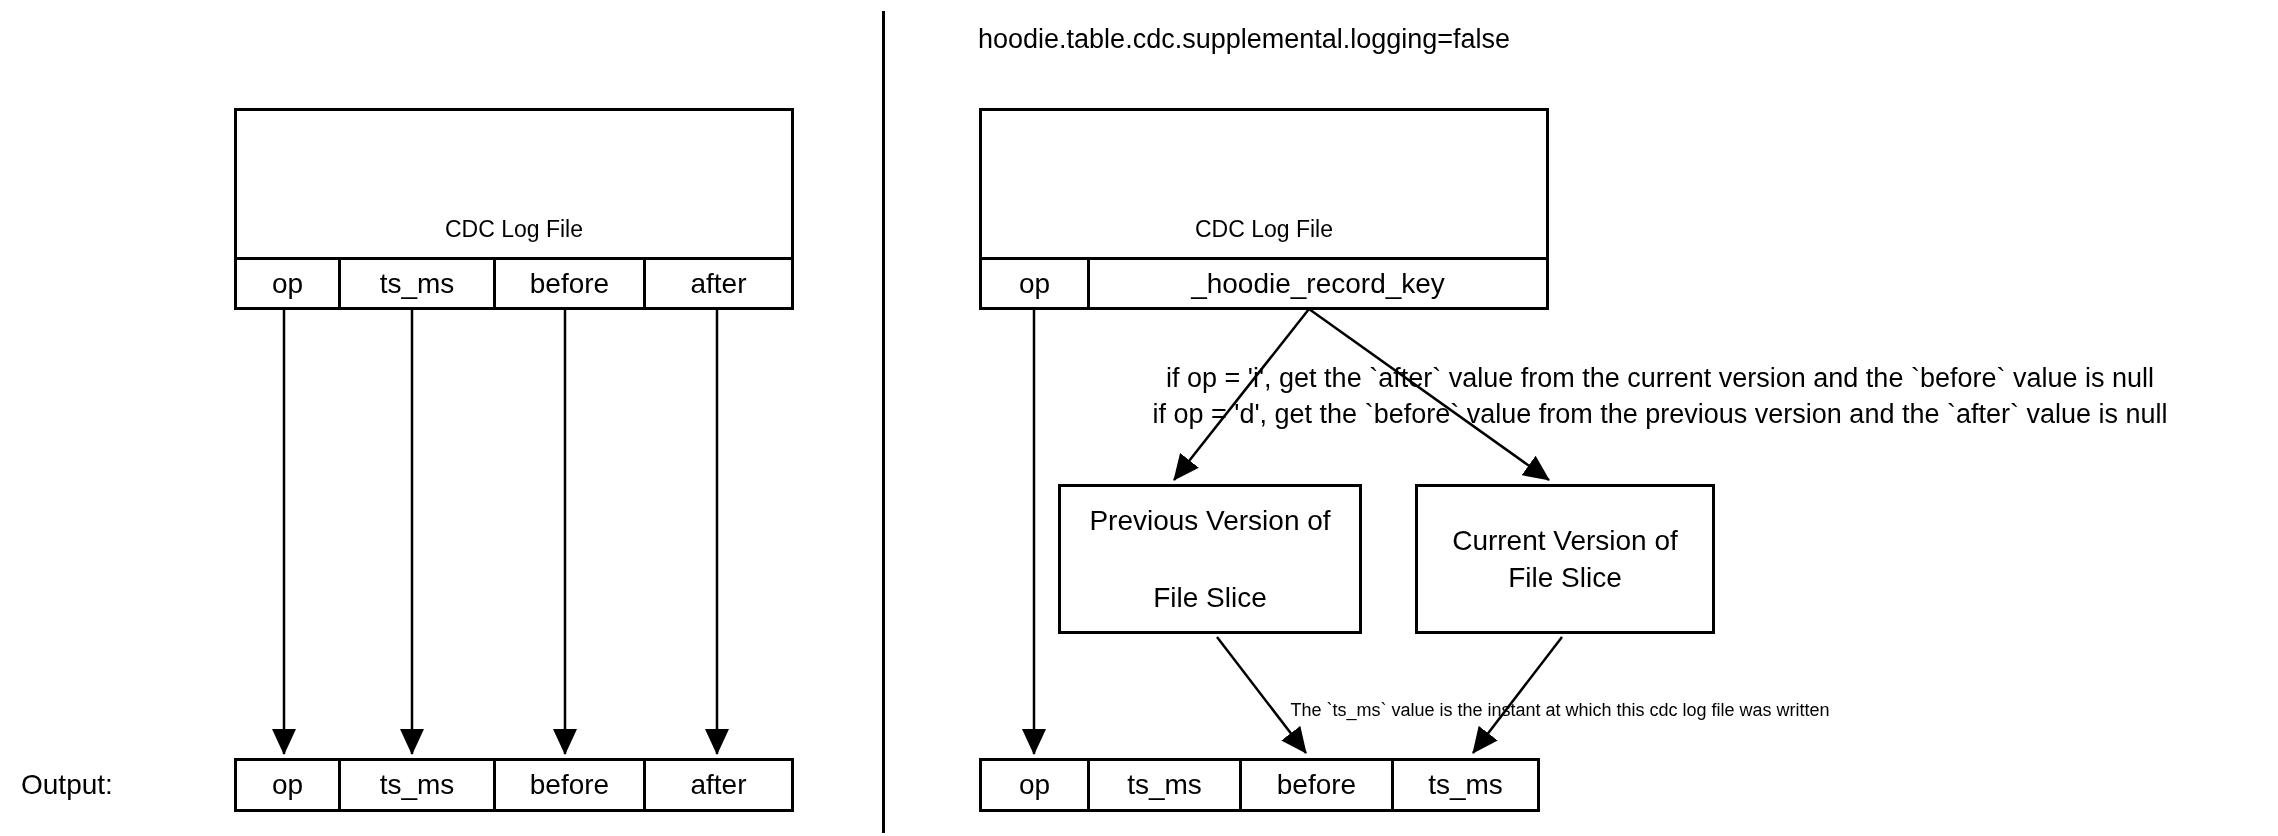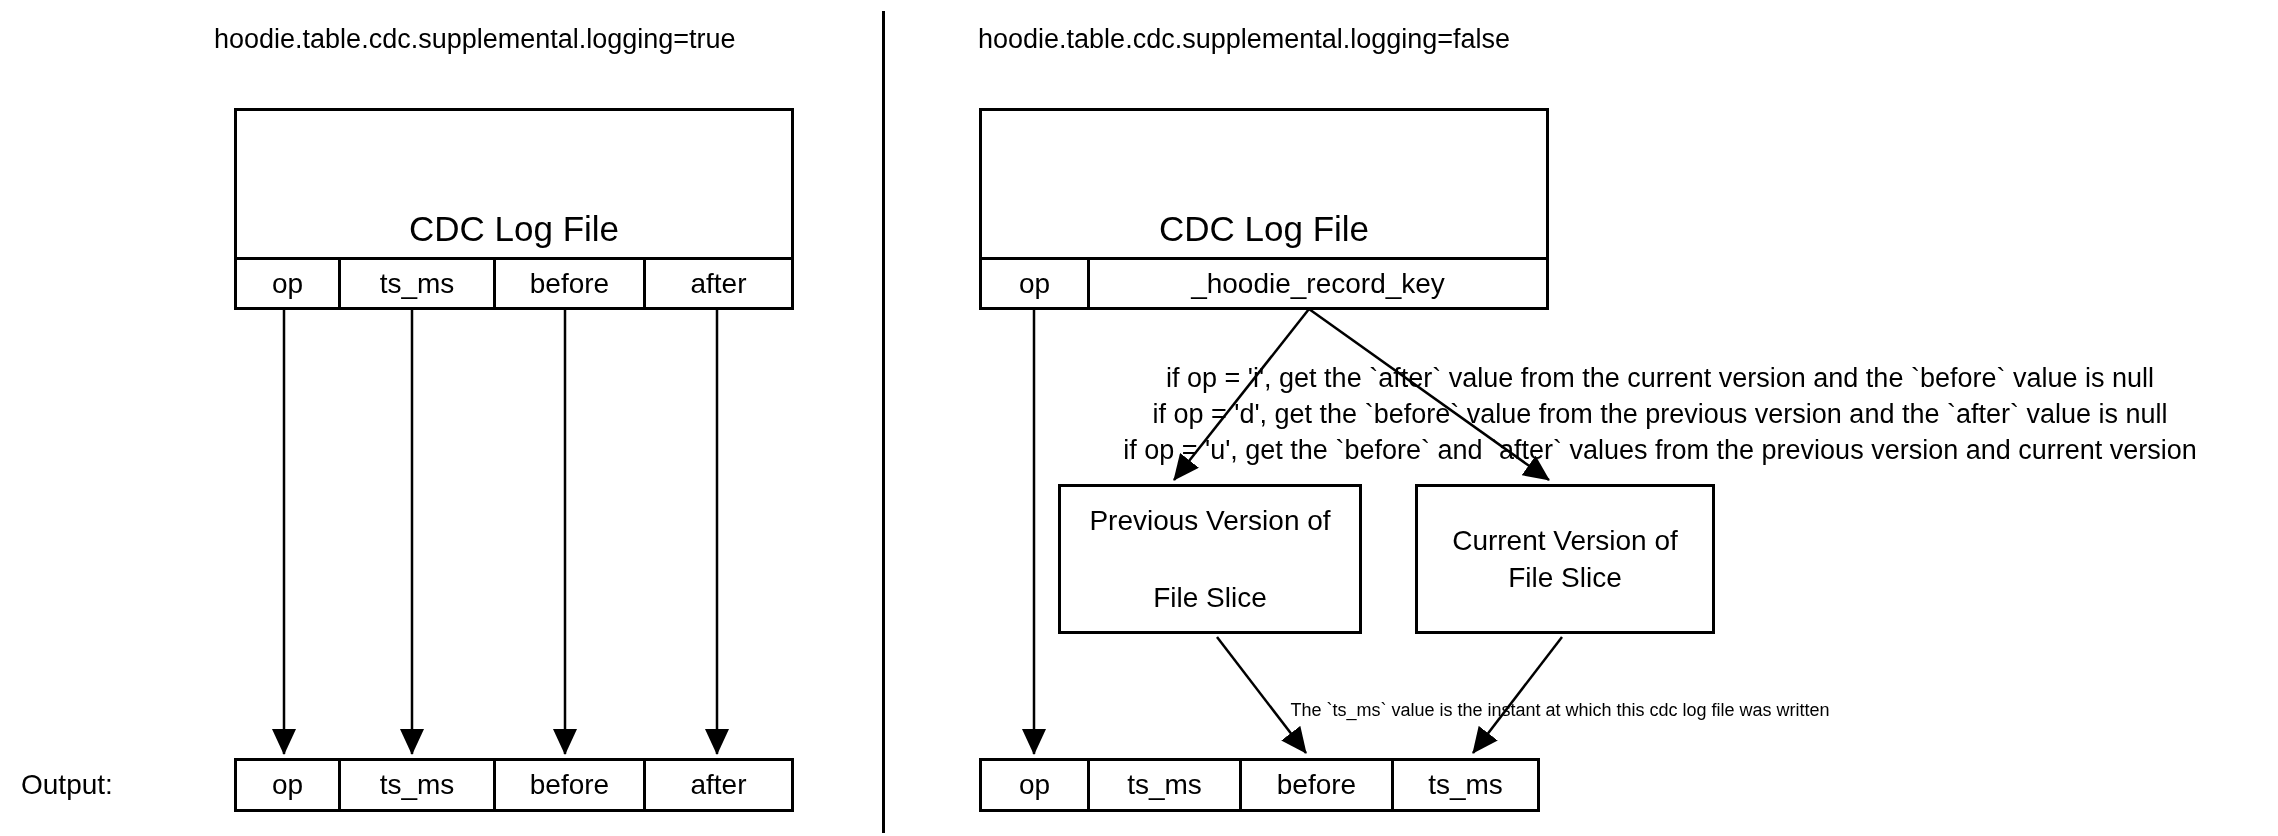--- a/index.html
+++ b/index.html
@@ -21,21 +21,21 @@
     border: 3px solid #000;
     box-sizing: border-box;
     background: #fff;
   }
   .logbox .box-label {
     position: absolute;
     left: 0; top: 0; right: 0; bottom: 0;
     display: flex;
     align-items: center;
     justify-content: center;
-    font-size: 35px;
+    font-size: 23px;
     margin-top: 40px;
   }
   .colrow {
     position: absolute;
     left: 0; right: 0; bottom: 0;
     height: 47px;
     border-top: 3px solid #000;
     display: flex;
     background: #fff;
   }
@@ -106,21 +106,20 @@
 
     <line x1="1034" y1="310" x2="1034" y2="754" stroke="#000" stroke-width="2.5" marker-end="url(#ah)"></line>
 
     <line x1="1309" y1="309" x2="1174" y2="480" stroke="#000" stroke-width="2.5" marker-end="url(#ah)"></line>
     <line x1="1309" y1="309" x2="1549" y2="480" stroke="#000" stroke-width="2.5" marker-end="url(#ah)"></line>
 
     <line x1="1217" y1="637" x2="1306" y2="753" stroke="#000" stroke-width="2.5" marker-end="url(#ah)"></line>
     <line x1="1562" y1="637" x2="1473" y2="753" stroke="#000" stroke-width="2.5" marker-end="url(#ah)"></line>
   </svg>
 
-  <div class="abs title" style="left:214px; top:24px;">hoodie.table.cdc.supplemental.logging=true</div>
 
   <div class="abs logbox" style="left:234px; top:108px; width:560px; height:202px;">
     <div class="box-label">CDC Log File</div>
     <div class="colrow">
       <div class="cell" style="width:101px;">op</div>
       <div class="cell" style="width:155px;">ts_ms</div>
       <div class="cell" style="width:150px;">before</div>
       <div class="cell" style="flex:1;">after</div>
     </div>
   </div>
@@ -140,21 +139,20 @@
     <div class="box-label">CDC Log File</div>
     <div class="colrow">
       <div class="cell" style="width:105px;">op</div>
       <div class="cell" style="flex:1;">_hoodie_record_key</div>
     </div>
   </div>
 
   <div class="abs rules" style="left:1050px; top:342px; width:1220px;margin-top:18px;">
     <div>if op = 'i', get the `after` value from the current version and the `before` value is null</div>
     <div>if op = 'd', get the `before` value from the previous version  and the `after` value is null</div>
-    <div>if op = 'u', get the `before` and `after` values from the previous version and current version</div>
   </div>
 
   <div class="abs slicebox" style="left:1058px; top:484px; width:304px; height:150px;gap:40px;">
     <div>Previous Version of</div>
     <div>File Slice</div>
   </div>
 
   <div class="abs slicebox" style="left:1415px; top:484px; width:300px; height:150px;">
     <div>Current Version of</div>
     <div>File Slice</div>

